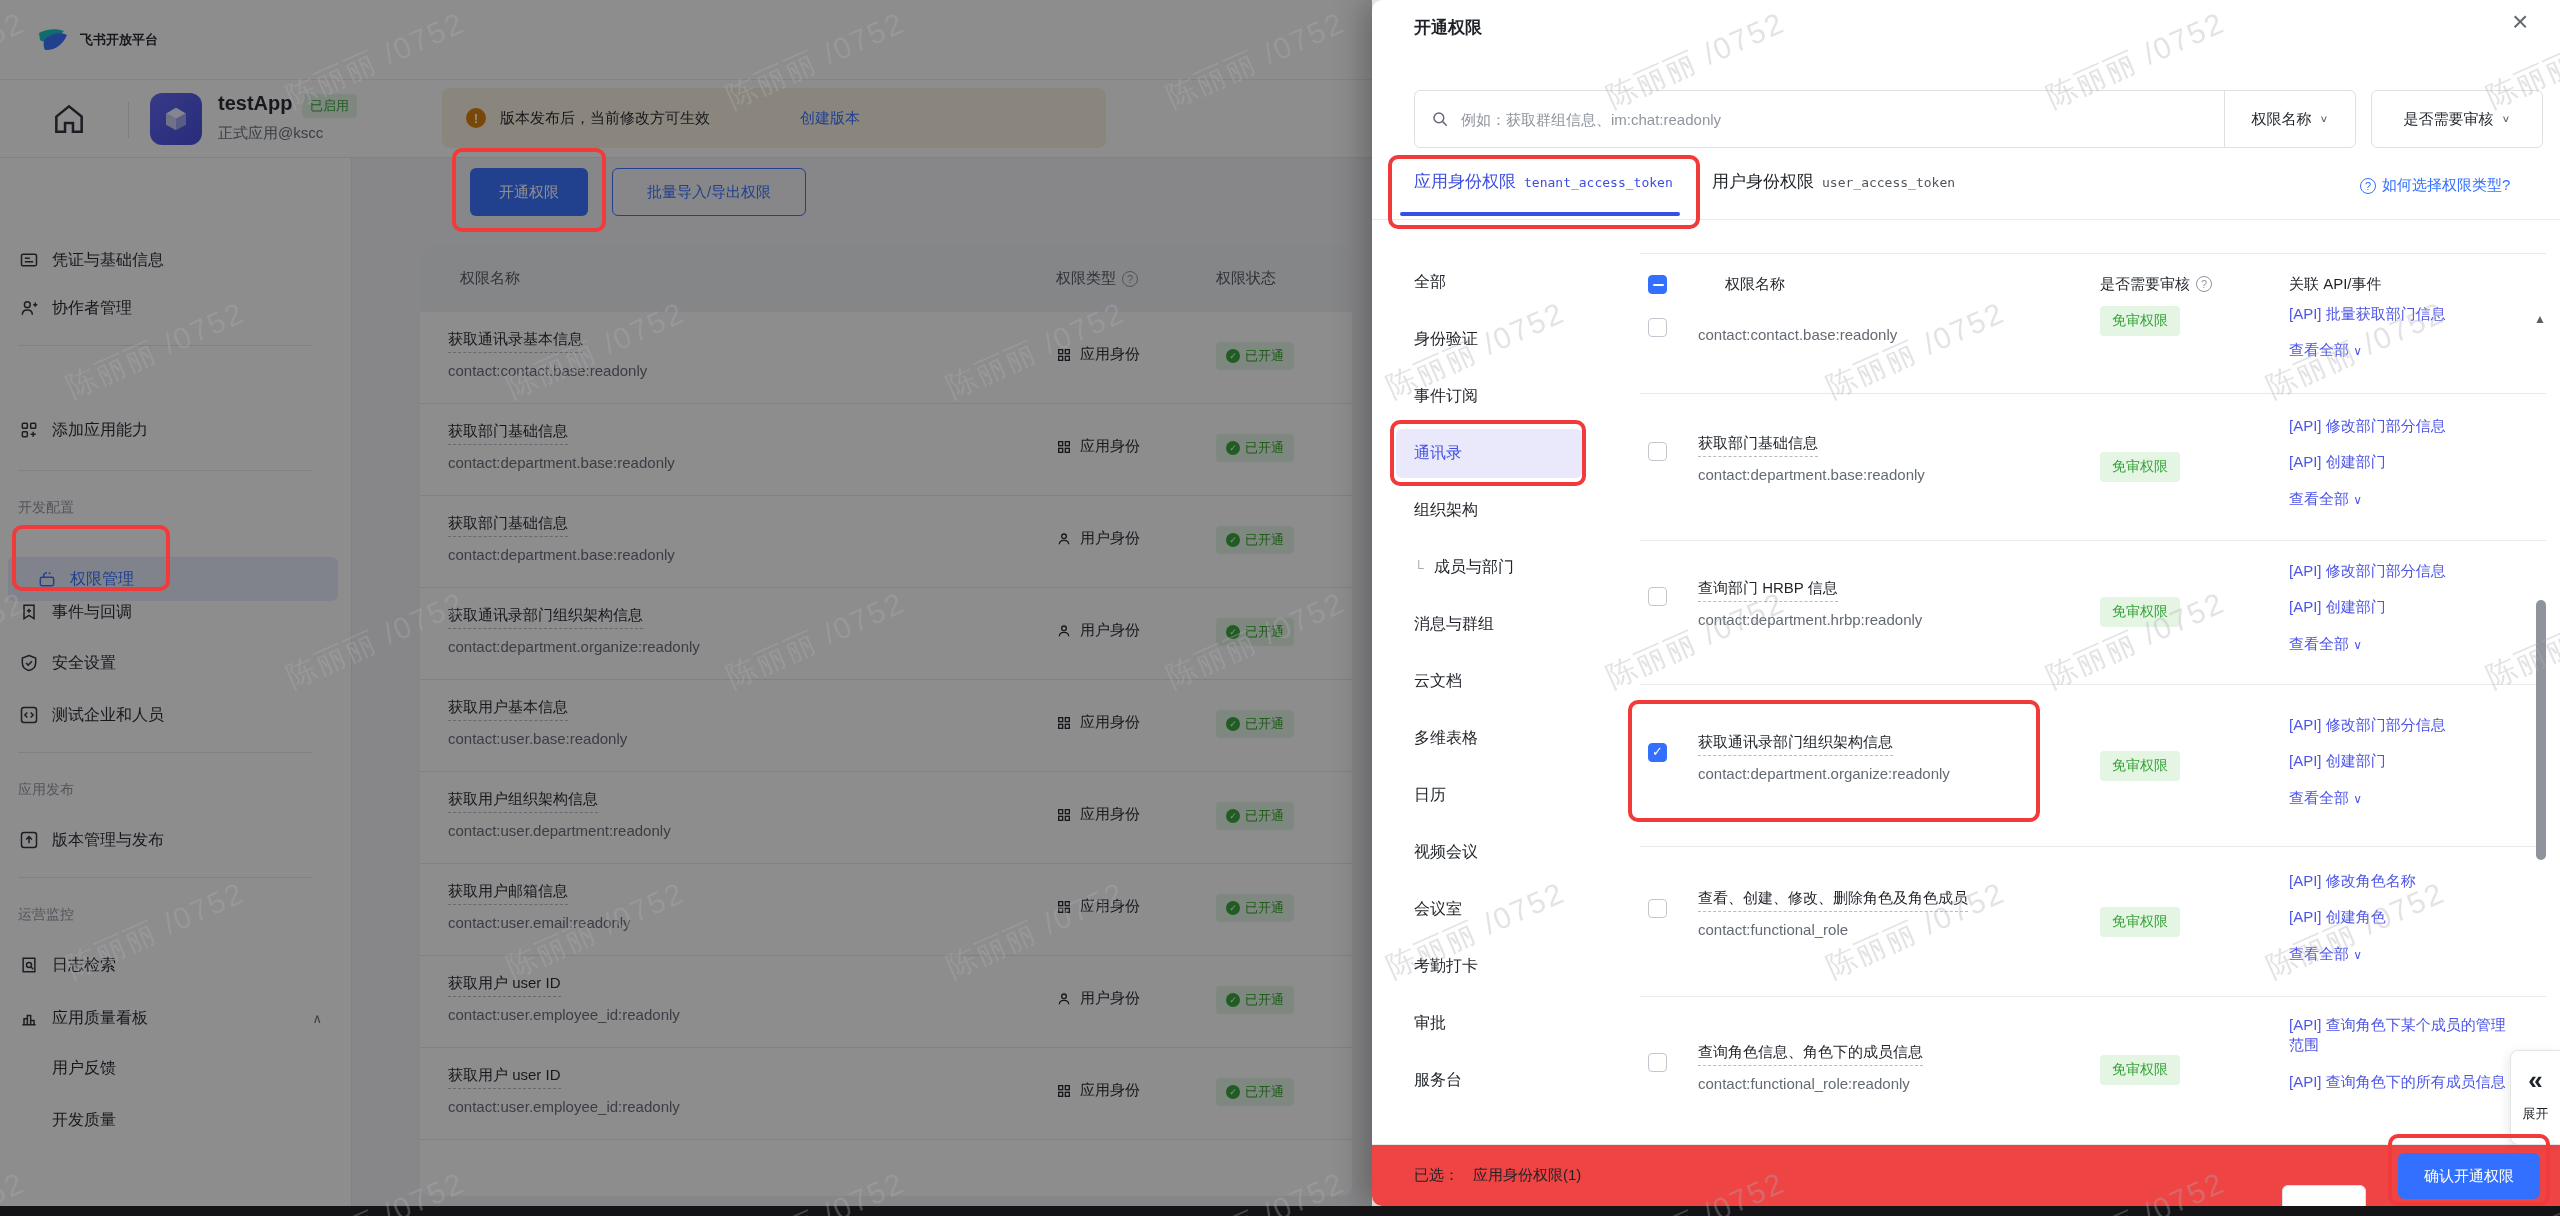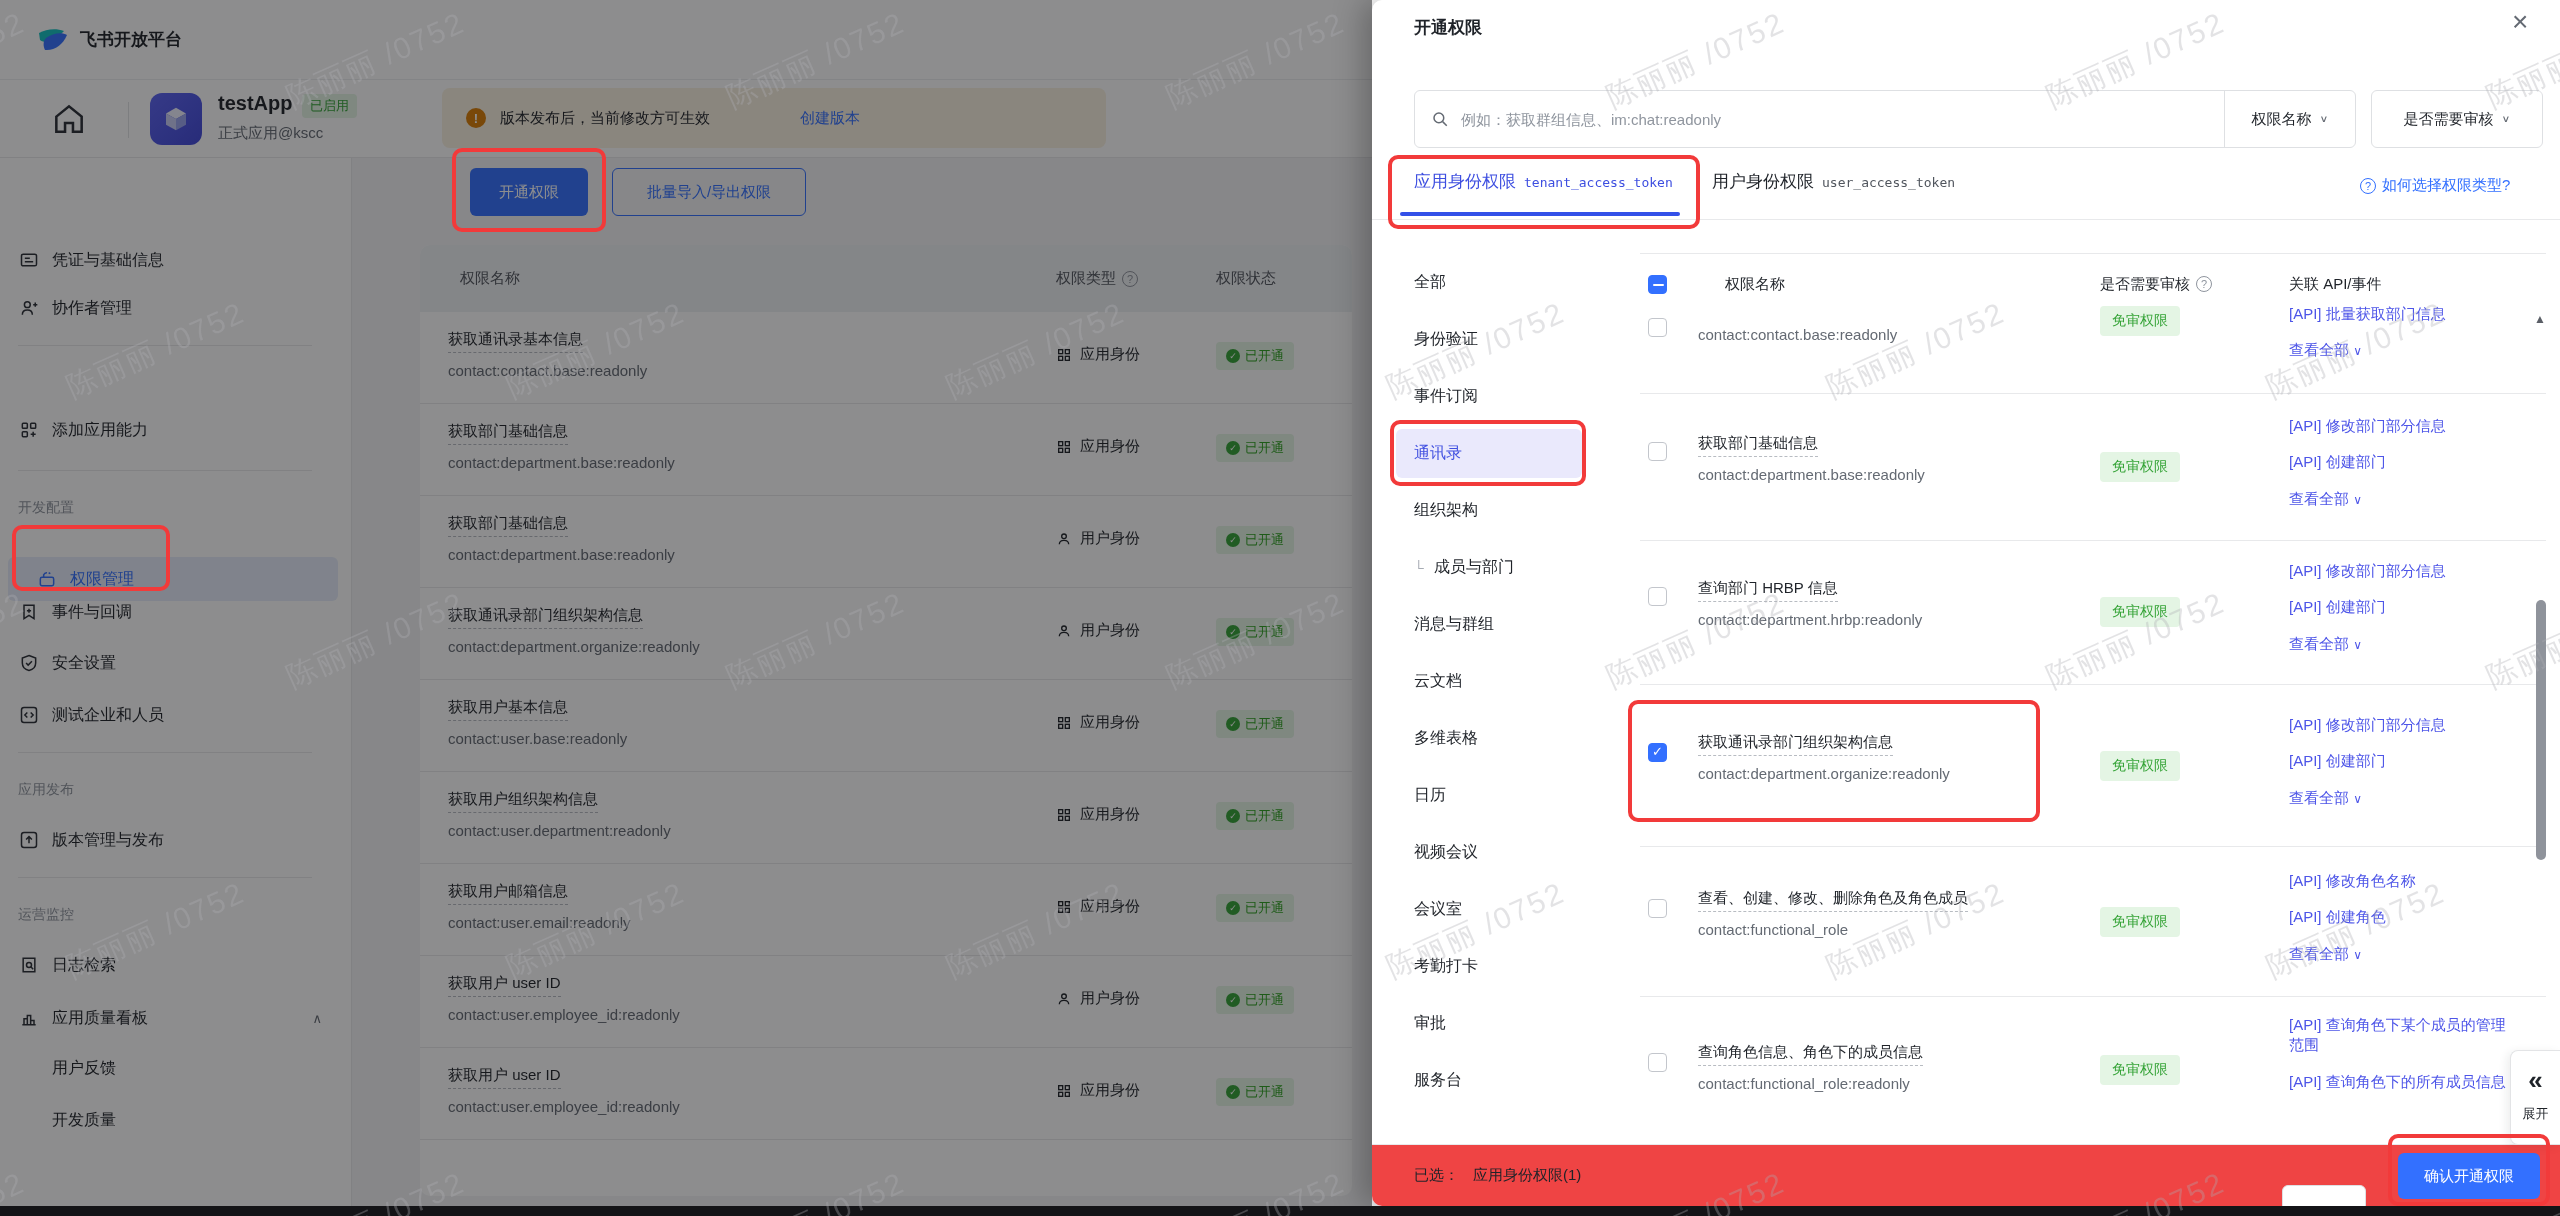--- a/index.html
+++ b/index.html
@@ -4,21 +4,21 @@
 <style>
   * { margin:0; padding:0; box-sizing:border-box; }
   html,body { width:2560px; height:1216px; overflow:hidden; background:#f2f3f5;
     font-family:"Liberation Sans","DejaVu Sans",sans-serif; color:#1f2329; }
   #app { position:relative; width:2560px; height:1216px; background:#f2f3f5; overflow:hidden; }
   .mono { font-family:"DejaVu Sans Mono","Liberation Mono",monospace; }
 
   
   .navbar { position:absolute; left:0; top:0; width:2560px; height:80px; background:#ffffff;
     border-bottom:1px solid #eceef0; display:flex; align-items:center; padding-left:36px; z-index:1; }
-  .brand { display:flex; align-items:center; gap:10px; font-size:17px; font-weight:bold; }
+  .brand { display:flex; align-items:center; gap:10px; font-size:13px; font-weight:bold; }
   .nav-items { display:flex; align-items:center; gap:48px; margin-left:60px; font-size:16px; }
   .nav-item { cursor:pointer; }
   .ai-badge { display:inline-flex; align-items:center; gap:4px; margin-left:10px; padding:4px 10px;
     border-radius:6px; background:linear-gradient(90deg,#7d5ef2,#5947ec); color:#fff; font-size:13px; }
 
   
   .app-header { position:absolute; left:0; top:80px; width:1372px; height:78px; background:#ffffff;
     border-bottom:1px solid #e8e9eb; z-index:1; }
   .home-ico { position:absolute; left:50px; top:20px; }
   .hdr-divider { position:absolute; left:128px; top:22px; width:1px; height:36px; background:#e0e2e5; }

